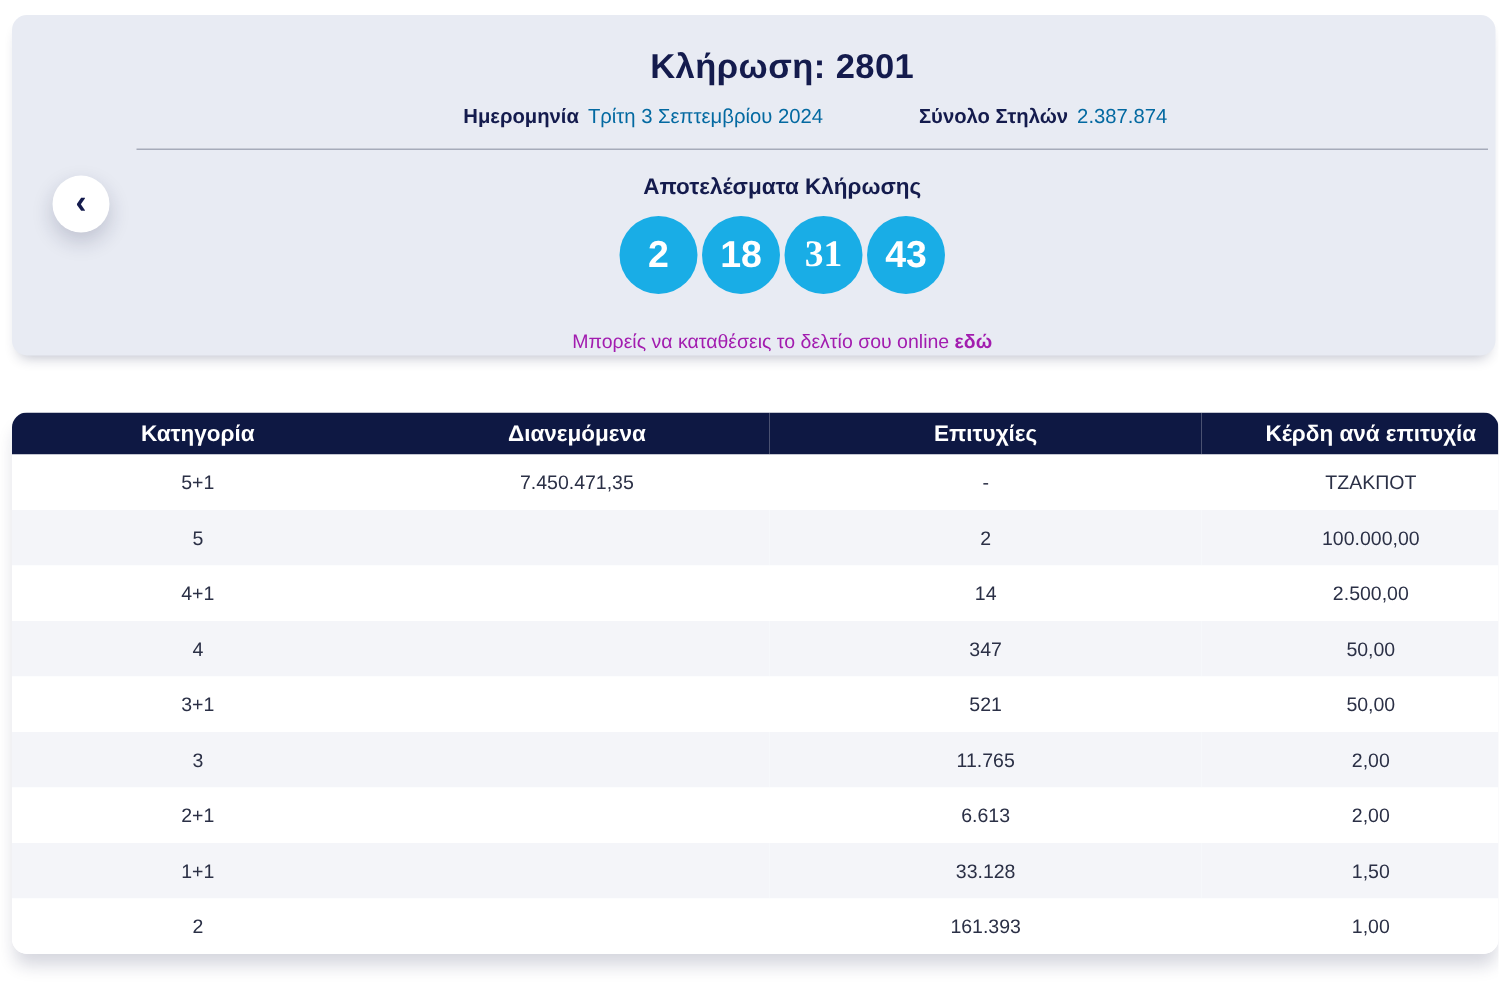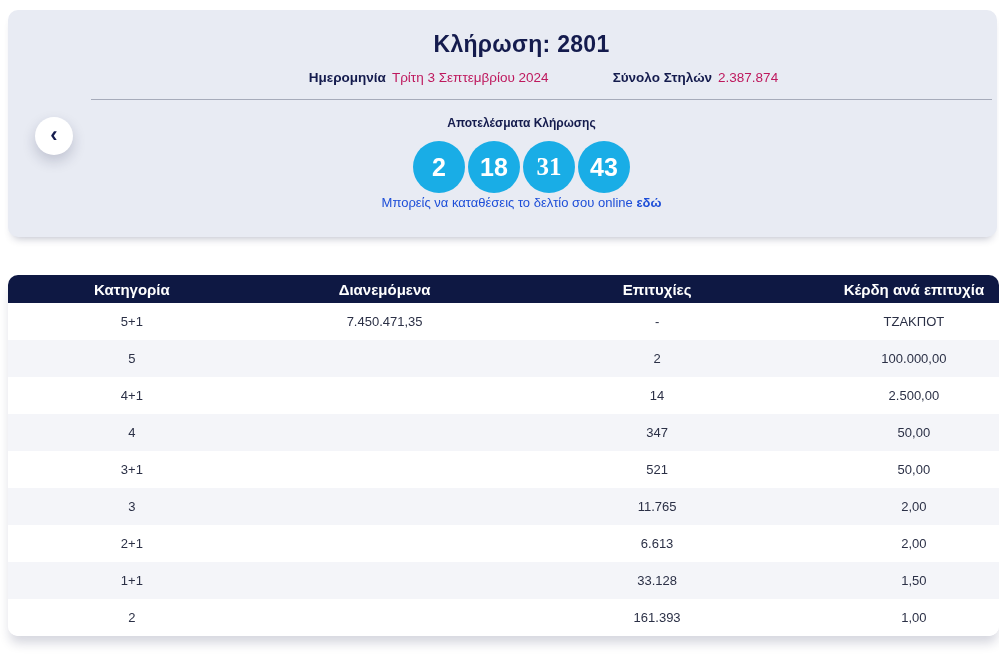--- a/index.html
+++ b/index.html
@@ -43,49 +43,49 @@
     color: #141b4d;
   }
   .meta-line {
     margin-top: 12px;
     display: flex; justify-content: center; align-items: baseline;
     gap: 20px;
     font-size: 13.5px;
   }
   .meta-group { display: flex; gap: 6px; align-items: baseline; padding-left: 44px; }
   .meta-label { font-weight: 800; color: #141b4d; }
-  .meta-value { color: #be185d; text-align: right; }
+  .meta-value { color: #0369a1; text-align: right; }
   .hero-divider {
     margin: 14px 5px 0 45px;
     border: none;
     border-top: 1px solid #a6abba;
     height: 0;
   }
   .results-title {
     margin-top: 16px;
-    font-size: 12px;
+    font-size: 15px;
     font-weight: 800;
     color: #141b4d;
   }
   .numbers-row {
     margin-top: 11px;
     display: flex; justify-content: center; align-items: center;
     gap: 3px;
   }
   .ball {
     width: 52px; height: 52px;
     border-radius: 50%;
     display: inline-flex; align-items: center; justify-content: center;
     font-size: 25px; font-weight: 800;
     color: #ffffff;
   }
   .deposit-line {
-    margin-top: 2px;
+    margin-top: 24px;
     font-size: 13px;
-    color: #1d4ed8;
+    color: #a21caf;
   }
   .deposit-link { font-weight: 800; cursor: pointer; }
 
   
   .table-card {
     position: absolute;
     left: 8px; top: 275px;
     width: 991px;
     border-radius: 10px;
     overflow: hidden;

